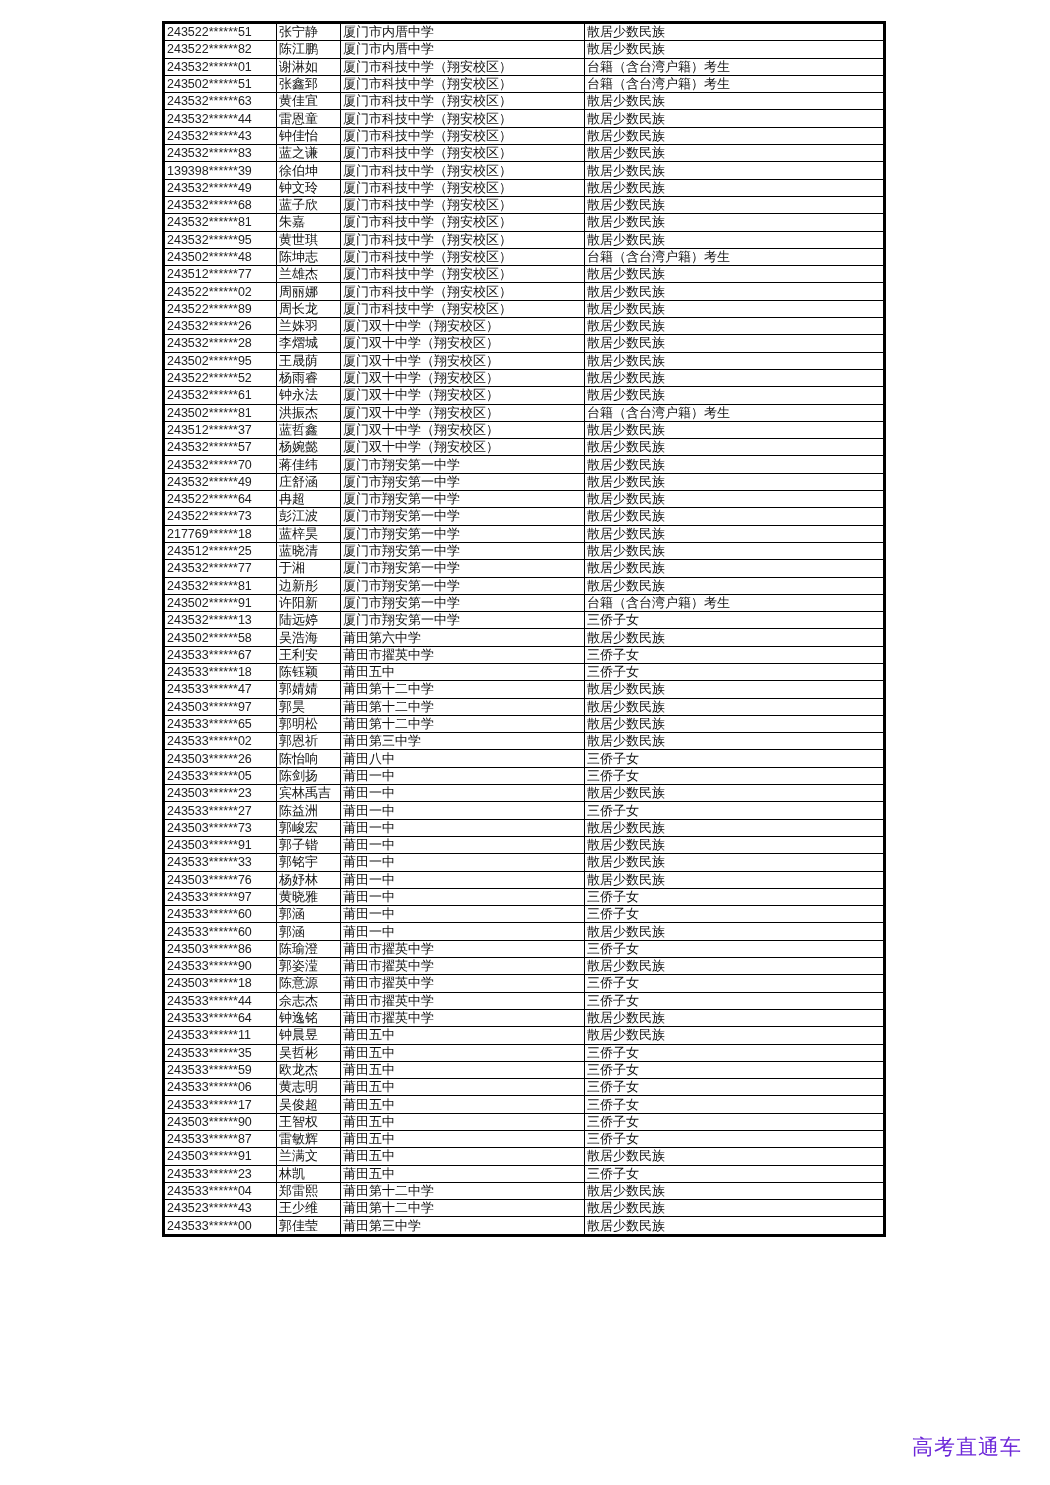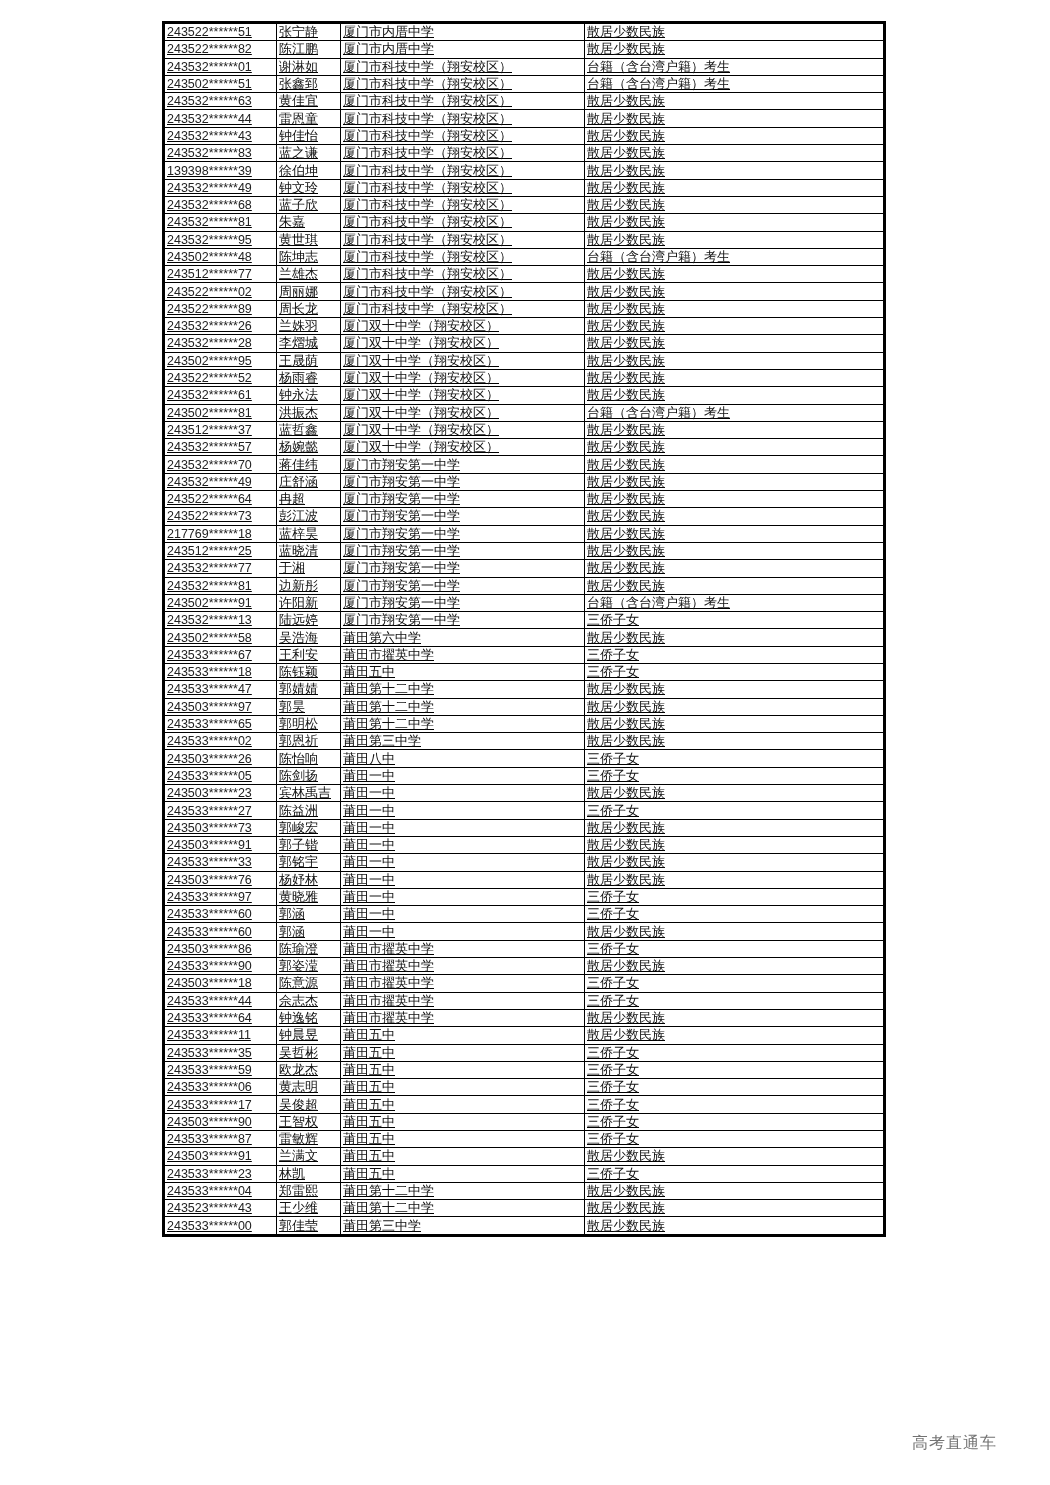--- a/index.html
+++ b/index.html
@@ -1,28 +1,28 @@
 <!DOCTYPE html>
 <html><head>
   <meta charset="utf-8">
   <style>
     html, body { margin: 0; padding: 0; background: #ffffff; }
     body { width: 1050px; height: 1485px; position: relative; overflow: hidden;
            font-family: "DejaVu Sans", "Liberation Sans", sans-serif; color: #000; }
     .sheet { position: absolute; left: 162px; top: 21px; width: 724px;
-             border: 2px solid #000; box-sizing: border-box; text-decoration: underline; }
+             border: 2px solid #000; box-sizing: border-box; }
     table { border-collapse: collapse; width: 100%; table-layout: fixed; }
     td { border: 1.5px solid #000; height: 16.3px; padding: 0 2px; font-size: 13px;
          line-height: 16px; white-space: nowrap; overflow: hidden; color: #111; }
     td.c-id { width: 107px; font-family: "Liberation Sans", sans-serif; font-size: 12.5px; color:#222; }
     td.c-name { width: 59px; }
     td.c-school { width: 239px; }
     td.c-cat { }
-    .watermark { position: absolute; left: 912px; top: 1433px; font-size: 16px;
-                 color: #737373; letter-spacing: 1px; }
+    .watermark { position: absolute; left: 912px; top: 1433px; font-size: 21px;
+                 color: #6d28d9; letter-spacing: 1px; }
   </style>
 </head>
 <body>
 
 <div class="sheet">
   <table>
     <tbody id="tbody">
         <tr>
           <td class="c-id">243522******51</td>
           <td class="c-name">张宁静</td>

